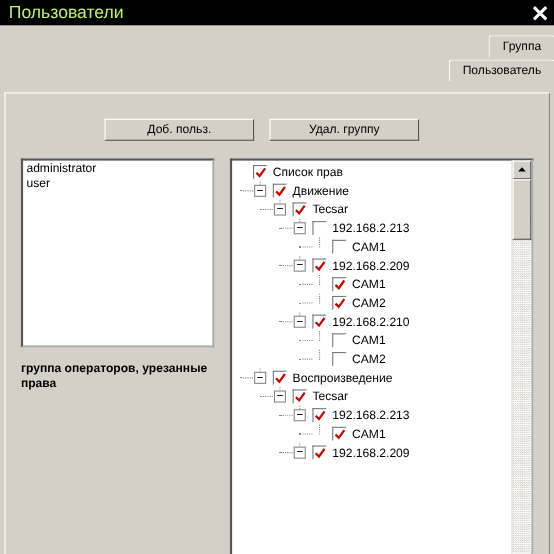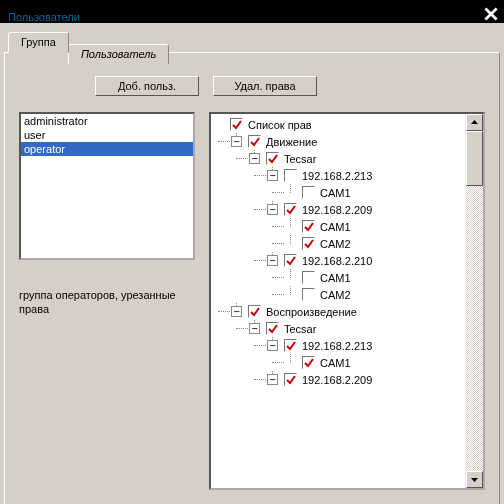--- a/index.html
+++ b/index.html
@@ -1,32 +1,32 @@
 <!DOCTYPE html>
 <html><head>
 <meta charset="utf-8">
 <style>
   html,body{margin:0;padding:0;font-family:Tahoma,Verdana,sans-serif;font-size:11px;background:#000;}
   .window{width:504px;height:504px;background:#d4d0c8;position:relative;overflow:hidden;}
-  .titlebar{height:23px;background:#000;color:#0369a1;display:flex;align-items:flex-end;justify-content:space-between;padding:0 4px 0 8px;font-size:11px;}
+  .titlebar{height:23px;background:#000;color:#bef264;display:flex;align-items:center;justify-content:space-between;padding:0 4px 0 8px;font-size:16px;}
   .titlebar .close{width:18px;height:18px;display:flex;align-items:center;justify-content:center;cursor:default;}
   .close svg{width:14px;height:14px;}
-  .tabstrip{display:flex;align-items:flex-end;margin:8px 0 0 8px;position:relative;}
+  .tabstrip{display:flex;align-items:flex-end;margin:8px 0 12px 8px;position:relative;flex-direction:column;}
   .tab{border:1px solid #888;border-bottom:none;background:#d4d0c8;padding:3px 12px 4px;margin-right:-1px;border-radius:3px 3px 0 0;position:relative;cursor:default;}
   .tab.active{background:#d4d0c8;top:1px;z-index:2;border-color:#fff #888 #d4d0c8 #fff;border-bottom:1px solid #d4d0c8;}
-  .tab:not(.active){border-color:#fff #888 #888 #fff;top:12px;font-style:italic;}
+  .tab:not(.active){border-color:#fff #888 #888 #fff;top:2px;}
   .tabpanel{border:1px solid #888;border-top-color:#fff;border-left-color:#fff;margin:0 4px 4px 4px;height:467px;box-sizing:border-box;padding-top:1px;}
   .panel-inner{padding:0 14px;}
   .btnrow{display:flex;gap:14px;margin:22px 0 16px 76px;}
-  .btn{border:1px solid;border-color:#fff #555 #555 #fff;background:#d4d0c8;padding:3px 8px;min-width:86px;cursor:default;text-align:center;}
+  .btn{border:1px solid;border-color:#fff #555 #555 #fff;background:#d4d0c8;padding:3px 24px;min-width:86px;cursor:default;text-align:center;}
   .cols{display:flex;gap:14px;}
-  .listbox{width:176px;height:148px;background:#fff;border:2px inset #aaa;box-sizing:border-box;overflow:auto;}
+  .listbox{width:176px;height:172px;background:#fff;border:2px inset #aaa;box-sizing:border-box;overflow:auto;}
   .listbox .item{padding:0 3px;line-height:14px;cursor:default;}
   .listbox .item.sel{background:#316ac5;color:#fff;}
-  .desc{margin-top:28px;width:176px;line-height:14px;}
+  .desc{margin-top:12px;width:176px;line-height:14px;font-weight:bold;}
   .treewrap{flex:1;display:flex;border:2px inset #aaa;background:#fff;height:378px;box-sizing:border-box;}
   .tree{flex:1;overflow:auto;padding:2px 0 2px 2px;}
   .scrollbar{width:17px;background:#d4d0c8;border-left:1px solid #ececec;position:relative;}
   .sbtn{height:17px;background:#d4d0c8;border:1px solid;border-color:#fff #555 #555 #fff;display:flex;align-items:center;justify-content:center;box-sizing:border-box;}
   .sbtn svg{width:7px;height:7px;}
   .sbar-thumb{position:absolute;top:17px;left:0;right:0;height:55px;background:#d4d0c8;border:1px solid;border-color:#fff #555 #555 #fff;box-sizing:border-box;}
   .sbar-track{position:absolute;top:17px;bottom:17px;left:0;right:0;background:repeating-conic-gradient(#d4d0c8 0 25%,#fff 0 50%) 0 0/2px 2px;}
   .sbtn.bottom{position:absolute;bottom:0;left:0;right:0;}
   
   ul.tv,ul.tv ul{list-style:none;margin:0;padding:0;}
@@ -59,29 +59,28 @@
 
   <div class="tabstrip">
     <div class="tab active"><span>Группа</span></div>
     <div class="tab"><span>Пользователь</span></div>
   </div>
 
   <div class="tabpanel">
     <div class="panel-inner">
       <div class="btnrow">
         <div class="btn"><span>Доб. польз.</span></div>
-        <div class="btn"><span>Удал. права</span></div>
+        <div class="btn"><span>Удал. группу</span></div>
       </div>
 
       <div class="cols">
         <div>
           <div class="listbox" id="group-list">
               <div class="item">administrator</div>
               <div class="item">user</div>
-              <div class="item sel">operator</div>
             </div>
           <div class="desc">группа операторов, урезанные права</div>
         </div>
 
         <div class="treewrap">
           <div class="tree">
             <ul class="tv" id="perm-tree">
                 <li>
                   <div class="noderow">
                     <span class="exp none"></span>

